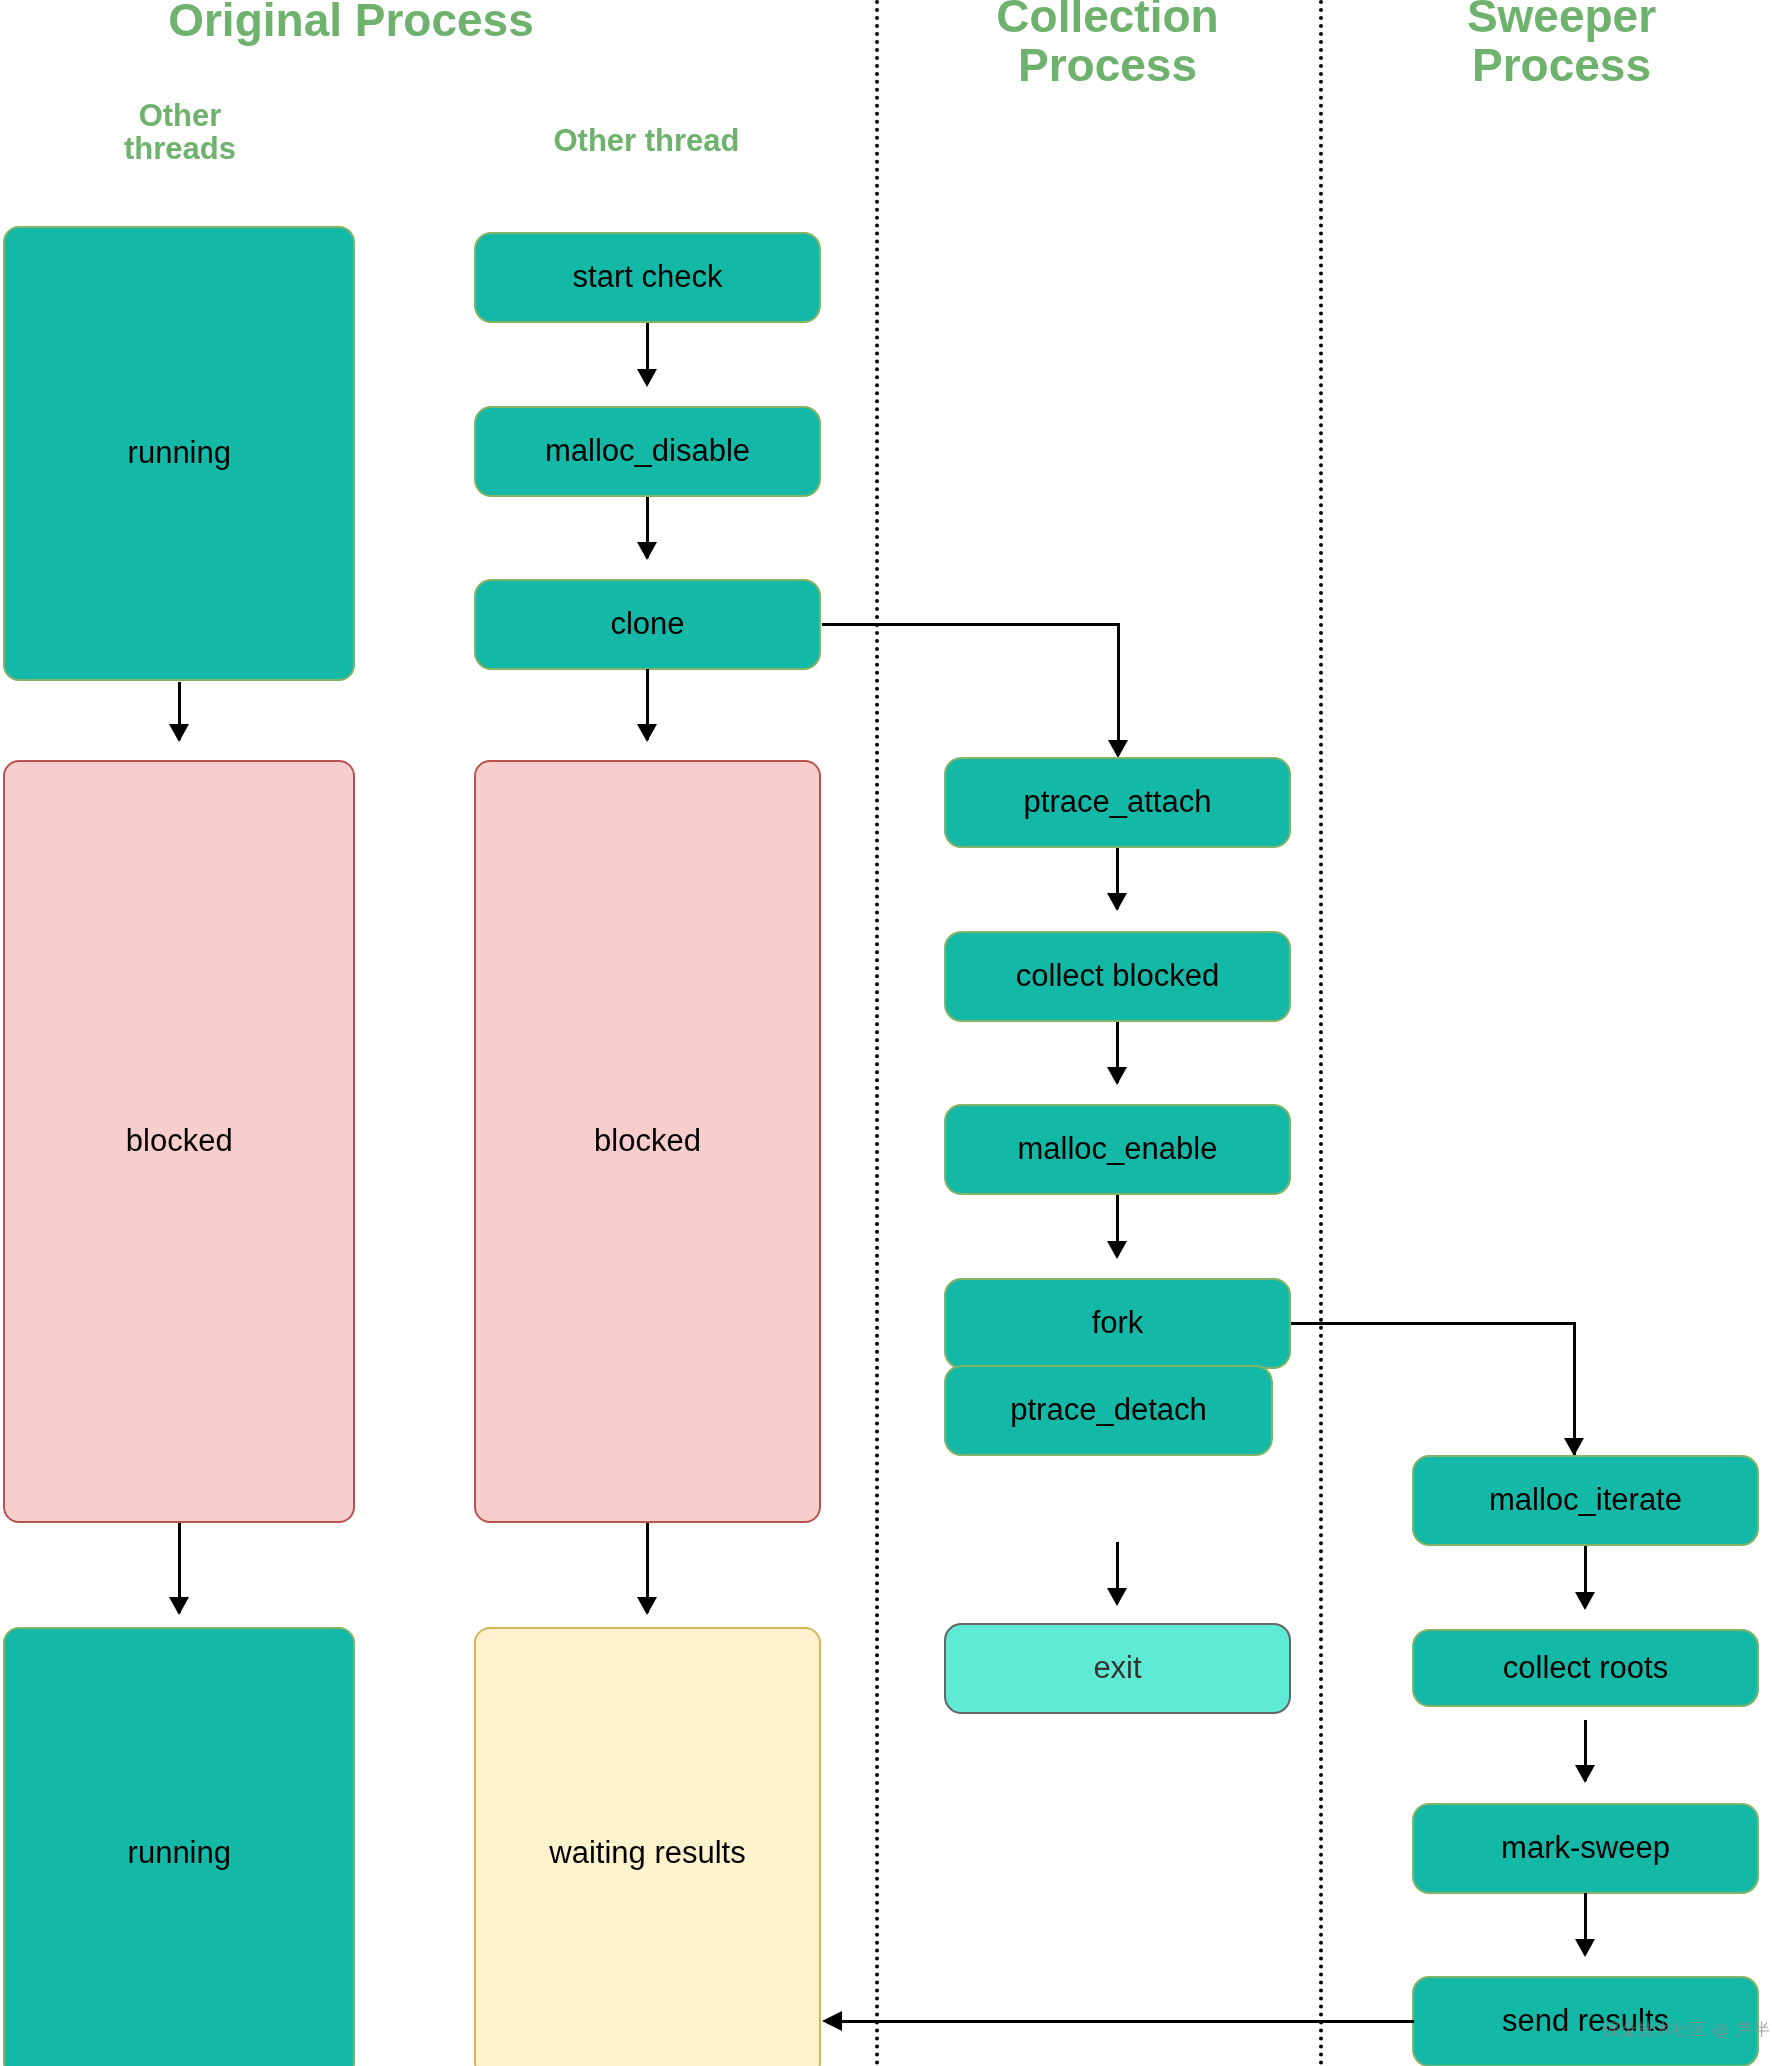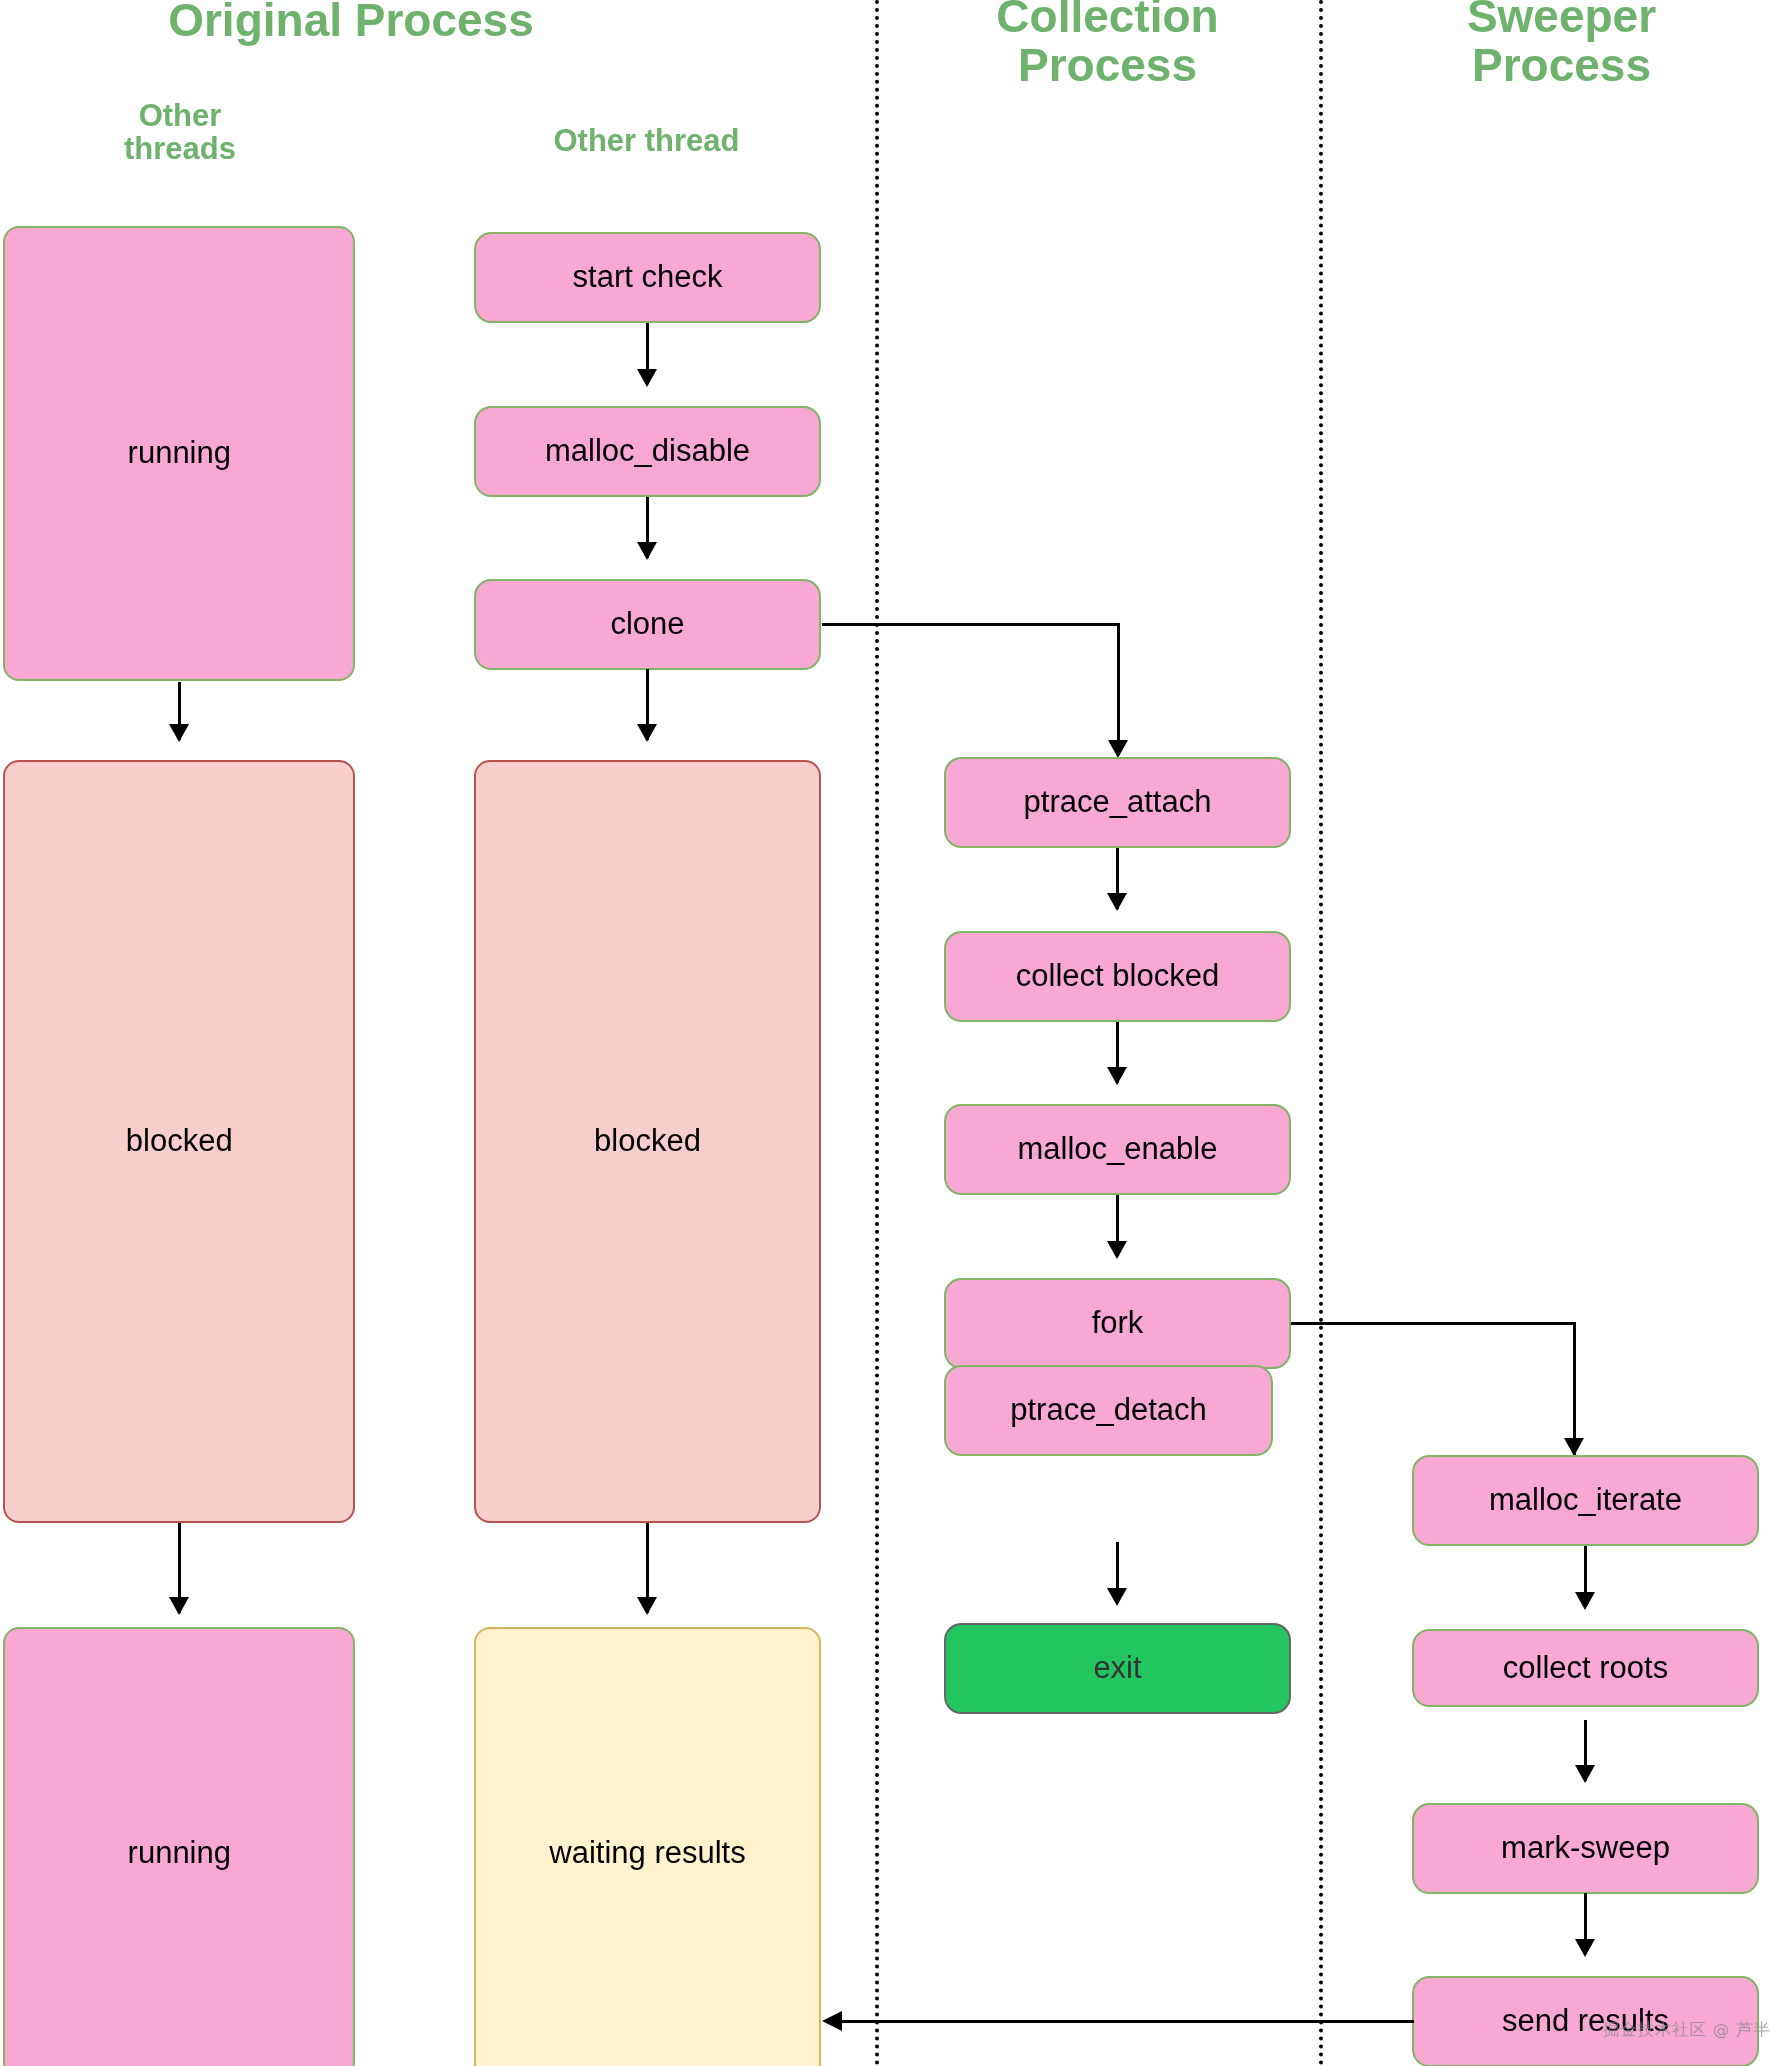--- a/index.html
+++ b/index.html
@@ -47,24 +47,24 @@
     justify-content: center;
     text-align: center;
     font-size: 31px;
     color: #000000;
     border-radius: 17.4px;
     border-width: 2.9px;
     border-style: solid;
     font-family: "Liberation Sans", sans-serif;
     line-height: 1.1;
   }
-  .node.green  { background:#f9a8d4; border-color:#82b366; }
+  .node.green  { background:#14b8a6; border-color:#82b366; }
   .node.red    { background:#f8cecc; border-color:#b85450; }
   .node.yellow { background:#fff2cc; border-color:#d6b656; }
-  .node.grey   { background:#22c55e; border-color:#666666; color:#333333; }
+  .node.grey   { background:#5eead4; border-color:#666666; color:#333333; }
   .node.tall   { border-radius: 16px; }
 
   
   .vline {
     position: absolute;
     width: 0;
     border-left: 3.3px solid #000000;
   }
   .hline {
     position: absolute;

